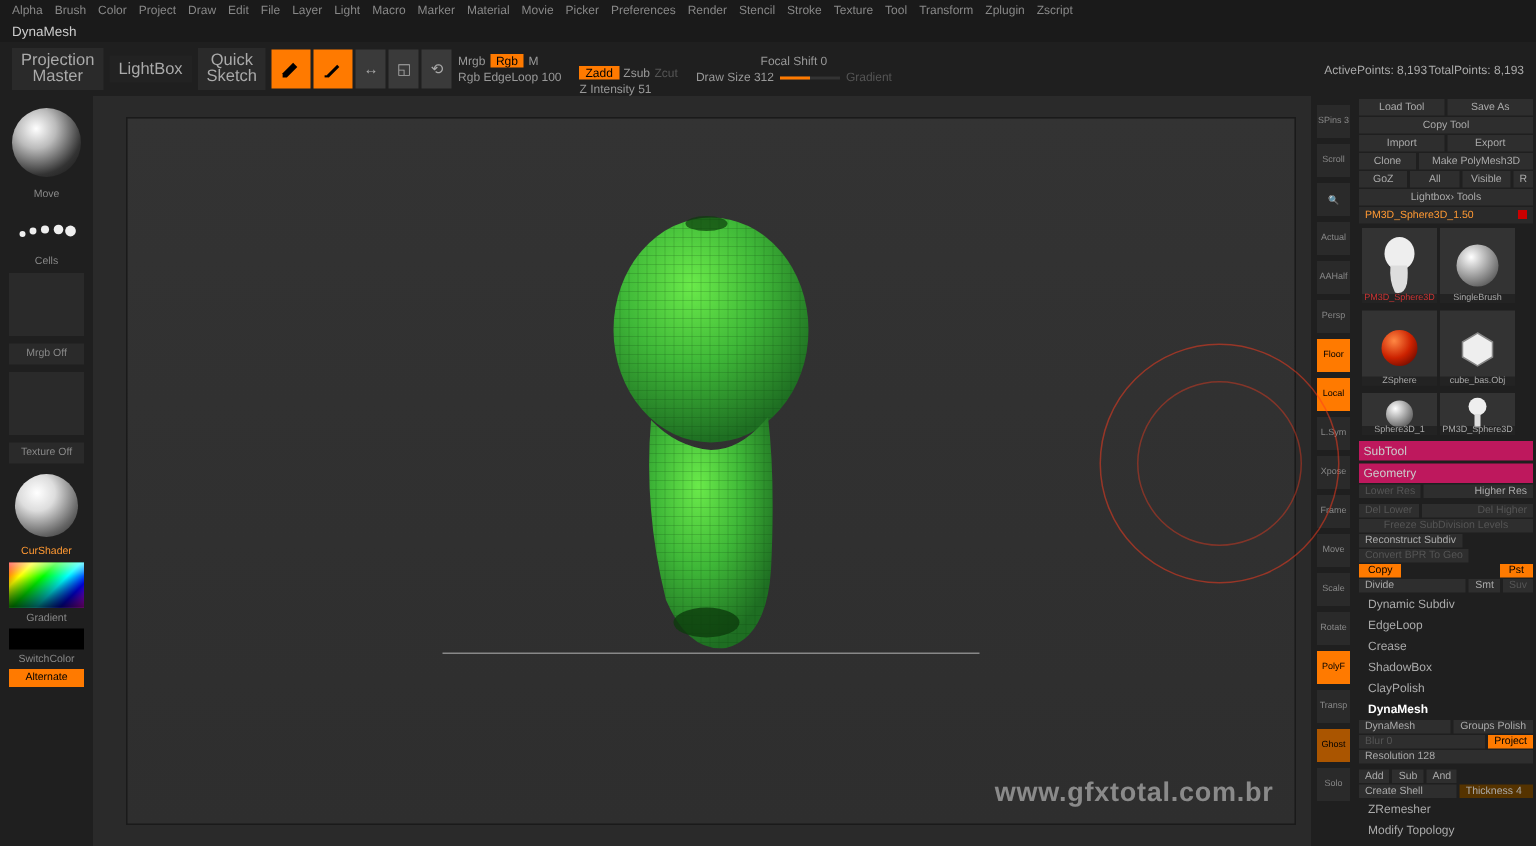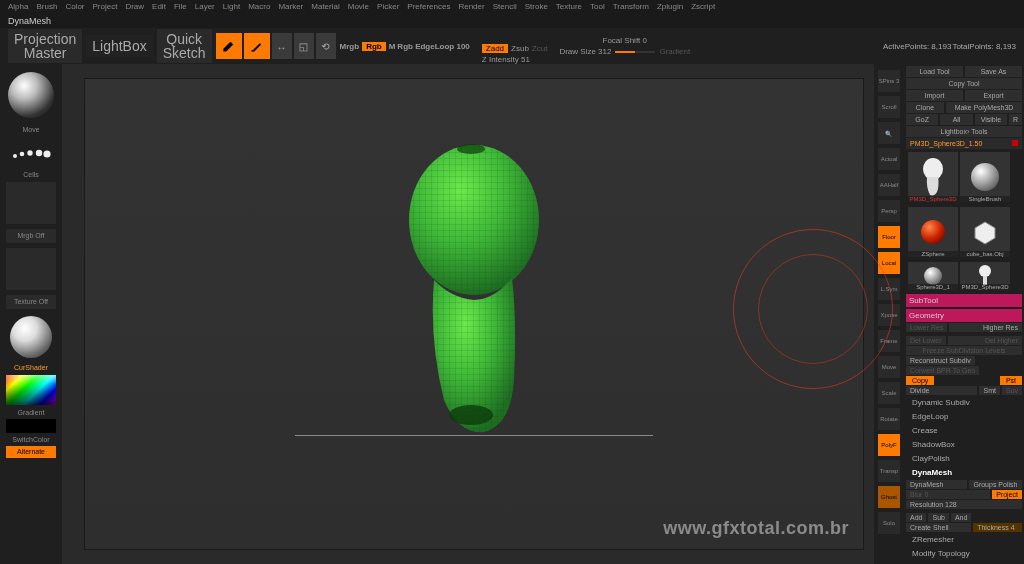--- a/index.html
+++ b/index.html
@@ -9,21 +9,21 @@
   .menubar { display: flex; gap: 8px; padding: 2px 8px; background: #1a1a1a; height: 14px; }
   .menubar span { color: #888; cursor: pointer; font-size: 8px; }
   
   
   .titlerow { display: flex; align-items: center; padding: 2px 8px; height: 14px; }
   .titlerow .title { color: #ccc; font-size: 9px; margin-left: 0px; }
   
   
   .toolbar { display: flex; align-items: center; gap: 4px; padding: 4px 8px; height: 36px; background: #1f1f1f; }
   .tb-group { display: flex; gap: 2px; align-items: center; }
-  .tb-btn { background: #2a2a2a; color: #aaa; padding: 3px 6px; font-size: 14px; border: none; cursor: pointer; }
+  .tb-btn { background: #2a2a2a; color: #aaa; padding: 3px 6px; font-size: 11px; border: none; cursor: pointer; }
   .tb-btn.dark { background: #222; }
   .tb-icon { width: 26px; height: 26px; background: #ff7a00; display: flex; align-items: center; justify-content: center; color: #000; font-size: 10px; }
   .tb-icon.gray { background: #3a3a3a; color: #aaa; width: 20px; height: 26px; }
   .tb-label { color: #ff8c1a; font-size: 8px; }
   .tb-text { color: #999; font-size: 8px; }
   .tb-slider { height: 2px; width: 40px; background: #333; position: relative; }
   .tb-slider::after { content: ''; position: absolute; left: 0; top: 0; height: 2px; width: 50%; background: #ff7a00; }
   .stats { margin-left: auto; display: flex; flex-direction: row; gap: 1px; align-items: flex-start; }
   .stats span { font-size: 8px; color: #aaa; }
   
@@ -122,21 +122,21 @@
     <div class="tb-icon">
         <svg width="14" height="14" viewBox="0 0 10 10">
           <path d="M2 8 L7 3 L8 4 L3 9 Z" fill="#000"></path>
           <rect x="1" y="8" width="2" height="1" fill="#000"></rect>
         </svg>
       </div>
     <div class="tb-icon gray">↔</div>
     <div class="tb-icon gray">◱</div>
     <div class="tb-icon gray">⟲</div>
   </div>
-  <div class="tb-group" style="align-items:flex-start;font-weight:bold;">
+  <div class="tb-group" style="flex-direction:column; align-items:flex-start;">
     <div style="display:flex; gap:3px;">
       <span class="tb-text">Mrgb</span>
       <span class="tb-label" style="background:#ff7a00;color:#000;padding:0 4px;">Rgb</span>
       <span class="tb-text">M</span>
     </div>
     <span class="tb-text">Rgb EdgeLoop 100</span>
   </div>
   <div class="tb-group" style="flex-direction:column; align-items:flex-start; margin-left:8px;">
     <div style="display:flex; gap:3px;margin-top:16px;">
       <span class="tb-label" style="background:#ff7a00;color:#000;padding:0 4px;">Zadd</span>

